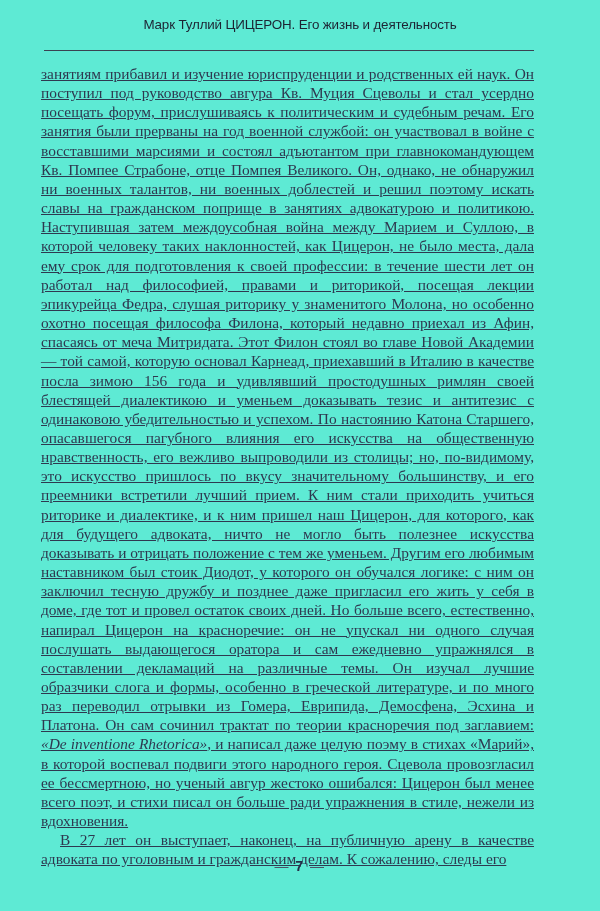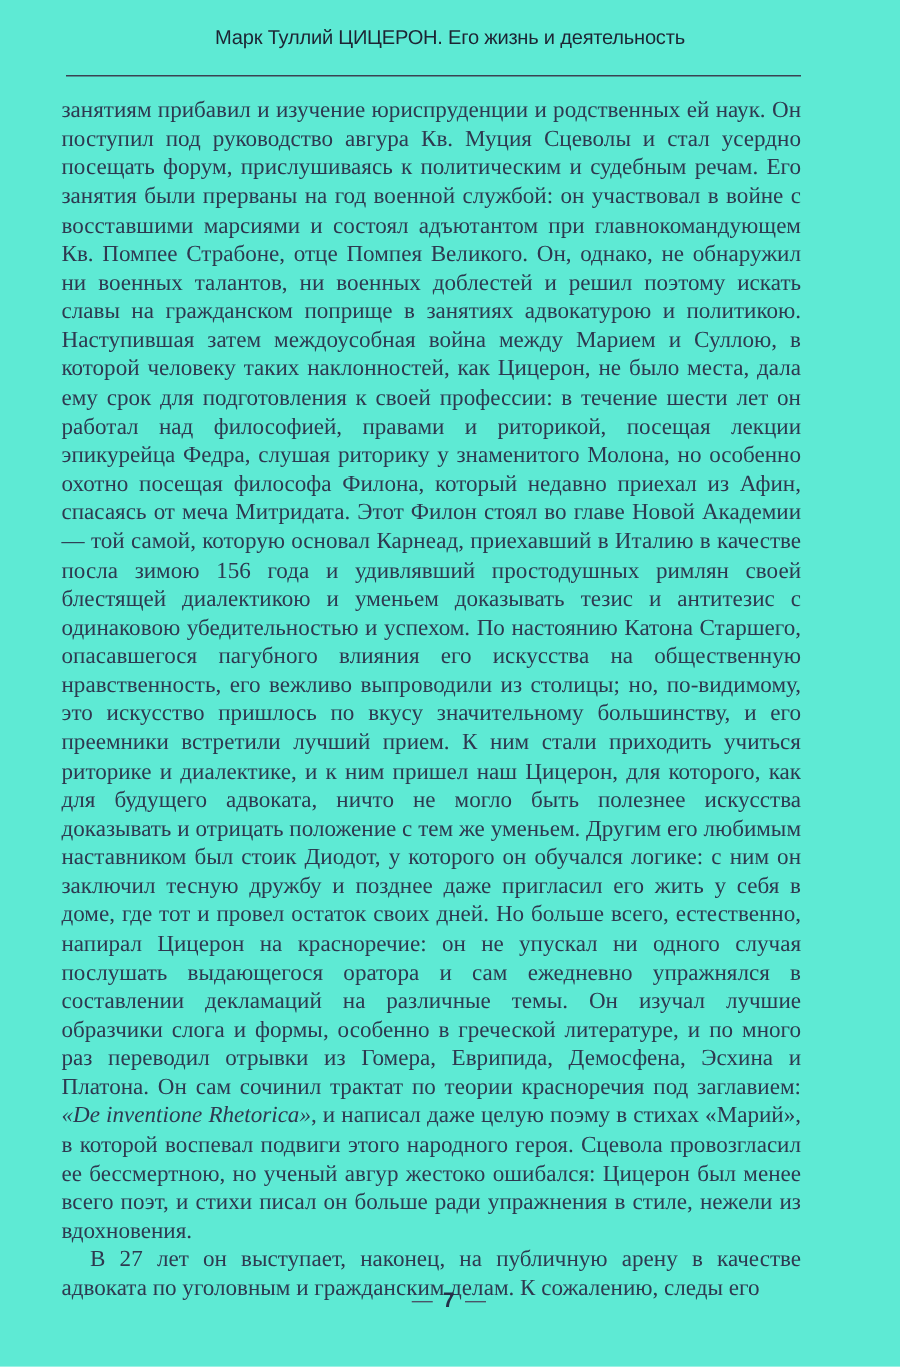--- a/index.html
+++ b/index.html
@@ -58,20 +58,21 @@
     text-align: justify;
     text-justify: inter-word;
     color: #2e3950;
     -webkit-font-smoothing: antialiased;
   }
 
   .textblock p {
     margin: 0;
     text-indent: 0;
     hyphens: manual;
+    text-decoration: underline;
   }
 
   .textblock p.indent {
     text-indent: 19px;
   }
 
   .latin-title {
     font-style: italic;
   }
 

